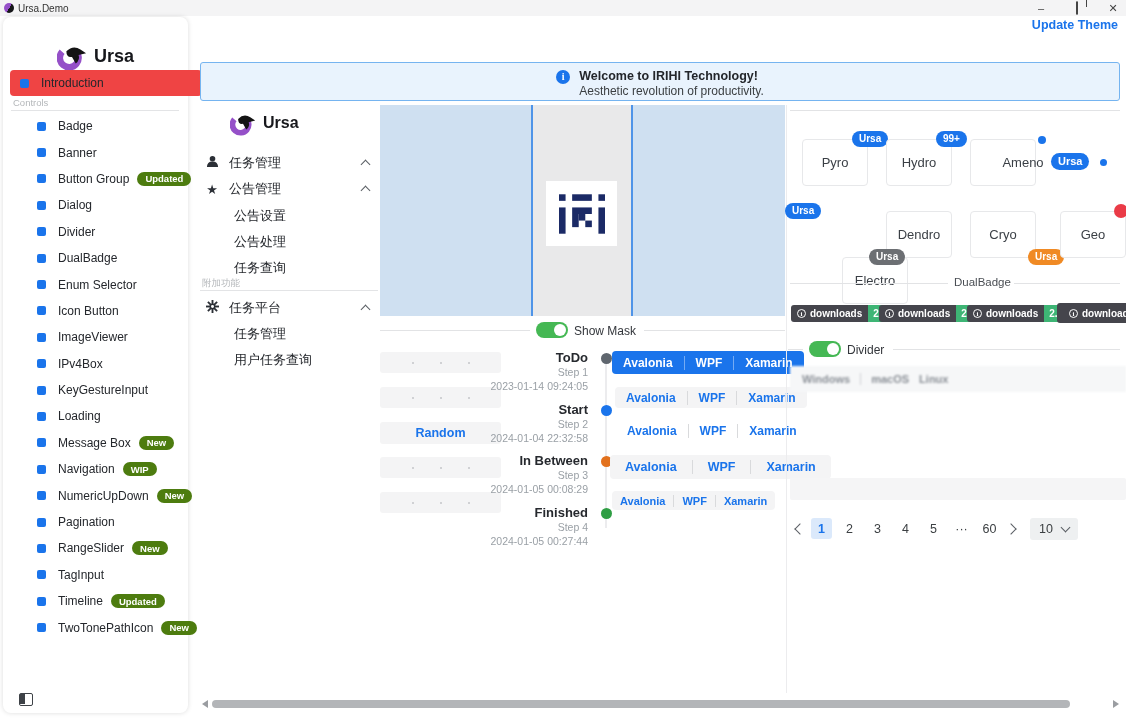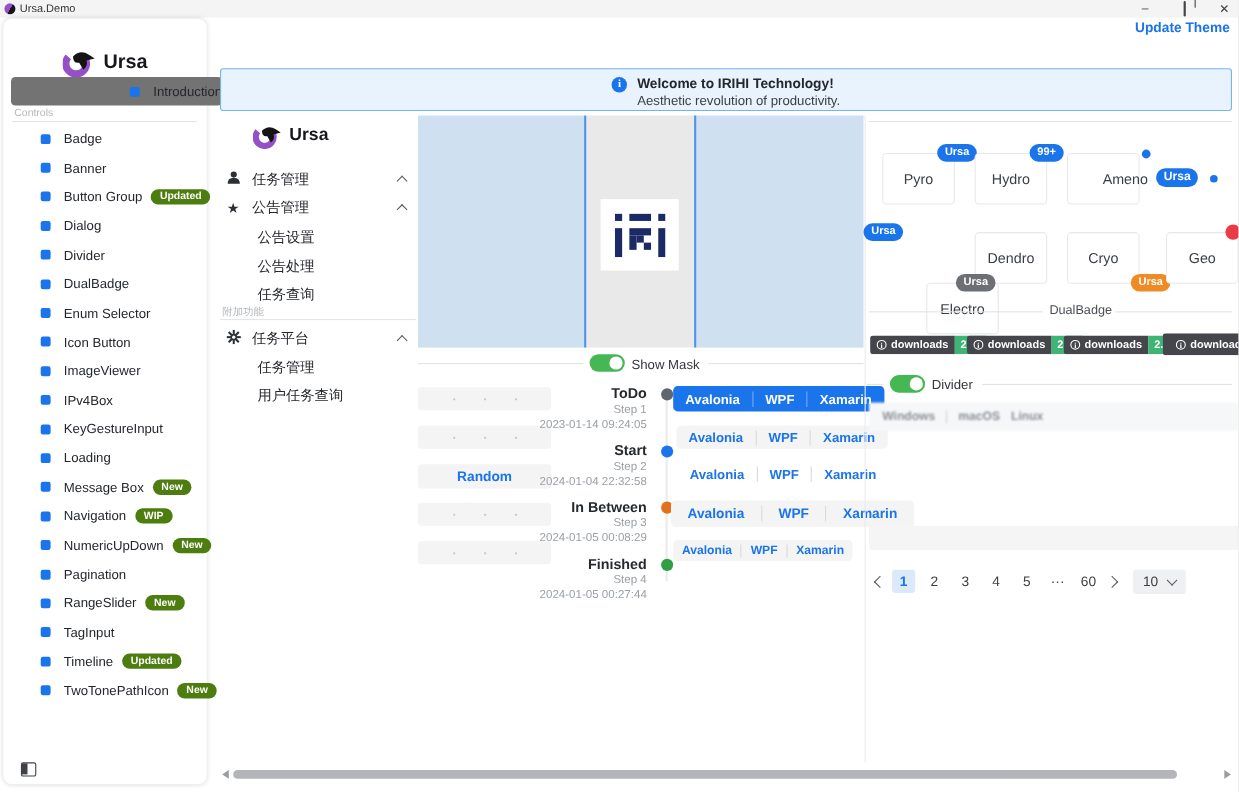--- a/index.html
+++ b/index.html
@@ -19,22 +19,22 @@
   .restore-ico { width:8px; height:8px; border:1px solid #444; border-radius:1px; position:relative; }
   .restore-ico:before { content:""; position:absolute; left:2px; top:-3px; width:7px; height:7px; border:1px solid #444; border-left:none; border-bottom:none; }
 
   .update-theme { right:8px; top:18px; color:#1a74eb; font-weight:bold; font-size:12.5px; cursor:pointer; }
 
   
   .side-card { left:3px; top:17px; width:185px; height:696px; background:#fff; border-radius:8px;
                box-shadow:0 0 5px rgba(0,0,0,.14); }
   .side-logo { position:absolute; left:0; top:24px; width:185px; display:flex; justify-content:center; align-items:center; gap:7px; }
   .side-logo .brand { font-size:18px; font-weight:bold; color:#17181c; }
-  .intro-item { position:absolute; left:7px; top:53px; width:192px; height:26px; background:#737373; border-radius:4px;
-                display:flex; align-items:center; cursor:pointer;justify-content:flex-end; }
+  .intro-item { position:absolute; left:7px; top:53px; width:192px; height:26px; background:#ef4444; border-radius:4px;
+                display:flex; align-items:center; cursor:pointer; }
   .bullet { width:9px; height:9px; background:#1a74eb; border-radius:2px; margin:0 12px 0 10px; flex:0 0 auto; }
   .side-lbl { font-size:12px; color:#24272c; }
   .controls-lbl { position:absolute; left:10px; top:80px; font-size:9.5px; color:#b4b7ba; }
   .side-hr { position:absolute; left:8px; top:93px; width:168px; height:1px; background:#e3e4e6; }
   .side-list { position:absolute; left:24px; top:96px; width:171px; }
   .side-item { position:relative; height:26.4px; display:flex; align-items:center; cursor:pointer; }
   .side-badge { margin-left:8px; background:#4d7c0f; color:#fff; font-size:9.5px; font-weight:bold;
                 padding:1.5px 8px; border-radius:10px; }
   .collapse-ico { position:absolute; left:16px; top:676px; width:14px; height:13px; border:1.5px solid #3e4247; border-radius:2px; cursor:pointer; }
   .collapse-ico:before { content:""; position:absolute; left:0; top:0; width:5px; height:10px; background:#3e4247; }

